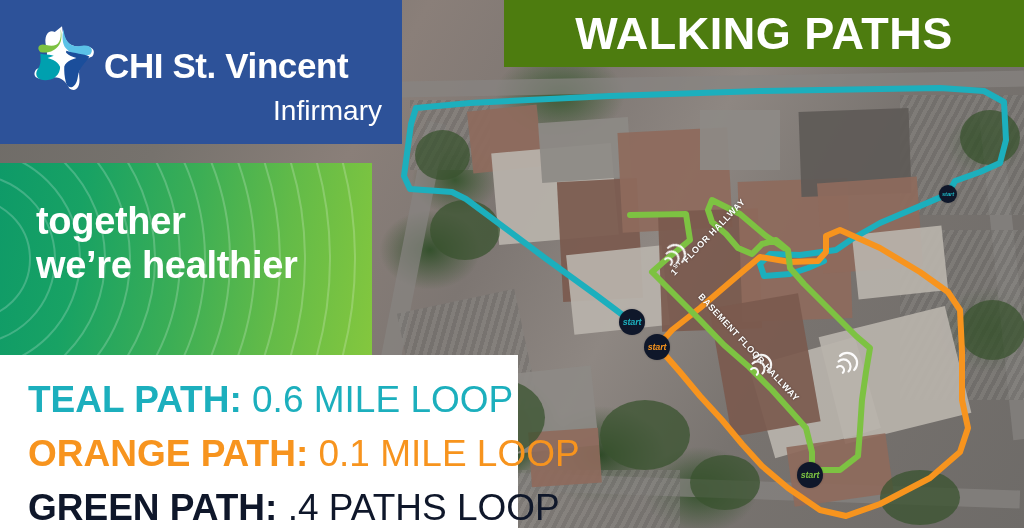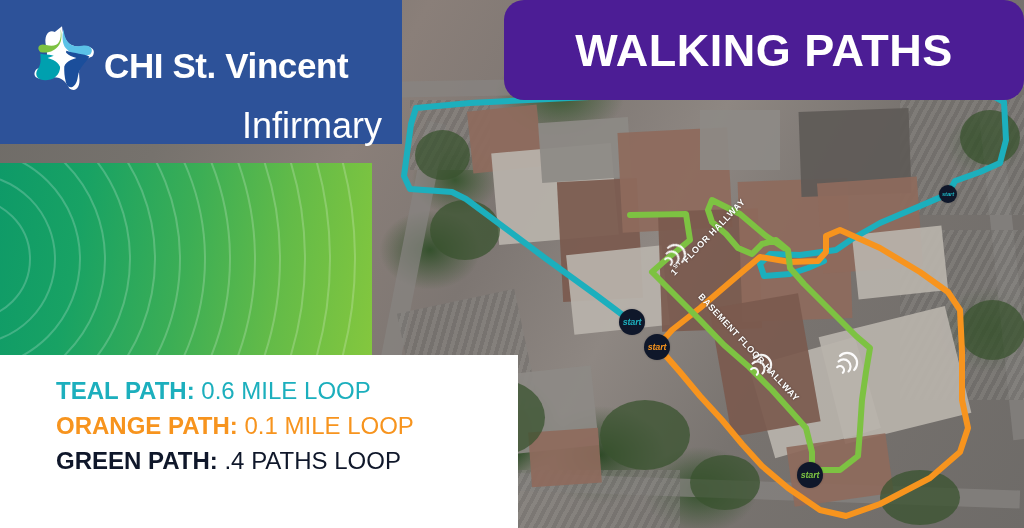--- a/index.html
+++ b/index.html
@@ -87,23 +87,23 @@
     letter-spacing: .6px;
     white-space: nowrap;
     text-shadow: 0 0 2px rgba(0,0,0,.55);
   }
   .hall-label sup { font-size: 6px; vertical-align: super; }
 
   
   .banner {
     position: absolute;
     left: 504px; top: 0;
-    width: 520px; height: 100px;
-    background: #4c1d95;
-    display: flex; align-items: center; justify-content: center; border-radius: 20px;
+    width: 520px; height: 67px;
+    background: #4d7c0f;
+    display: flex; align-items: center; justify-content: center;
   }
   .banner-title {
     color: #ffffff;
     font-size: 45px;
     font-weight: bold;
     letter-spacing: .5px;
     line-height: 1;
   }
 
   
@@ -122,25 +122,25 @@
     position: absolute;
     left: 104px; top: 48px;
     color: #ffffff;
     font-size: 35px;
     font-weight: bold;
     letter-spacing: -.4px;
     line-height: 1;
   }
   .logo-sub {
     position: absolute;
-    left: 104px; top: 108px;
+    left: 104px; top: 97px;
     width: 278px;
     text-align: right;
     color: #ffffff;
-    font-size: 36px;
+    font-size: 28px;
     font-weight: normal;
     line-height: 1;
   }
 
   
   .tagline-panel {
     position: absolute;
     left: 0; top: 163px;
     width: 372px; height: 192px;
     background: linear-gradient(100deg, #0E9A68 0%, #18A264 22%, #3CAE55 50%, #63BB48 74%, #84C73E 100%);
@@ -163,24 +163,23 @@
 
   
   .legend {
     position: absolute;
     left: 0; top: 355px;
     width: 518px; height: 173px;
     background: #ffffff;
     padding: 18px 0 0 28px;
   }
   .legend-row {
-    font-size: 24px;
+    font-size: 37px;
     line-height: 1.46;
     white-space: nowrap;
-    margin-left: 28px;
   }
   .legend-label { font-weight: bold; }
   .legend-value { font-weight: normal; }
   .row-teal   .legend-label, .row-teal   .legend-value { color: #1CAFBD; }
   .row-orange .legend-label, .row-orange .legend-value { color: #F7941E; }
   .row-green  .legend-label, .row-green  .legend-value { color: #0f172a; }
 </style>
 </head>
 <body>
 
@@ -299,20 +298,24 @@
         <circle cx="-30" cy="96" r="210"></circle>
         <circle cx="-30" cy="96" r="235"></circle>
         <circle cx="-30" cy="96" r="260"></circle>
         <circle cx="-30" cy="96" r="285"></circle>
         <circle cx="-30" cy="96" r="310"></circle>
         <circle cx="-30" cy="96" r="335"></circle>
         <circle cx="-30" cy="96" r="360"></circle>
         <circle cx="-30" cy="96" r="385"></circle>
       </g>
     </svg>
+    <div class="tagline-text">
+      <div>together</div>
+      <div>we’re healthier</div>
+    </div>
   </div>
 
   <div class="legend">
     <div class="legend-row row-teal">
       <span class="legend-label">TEAL PATH:</span>
       <span class="legend-value">0.6 MILE LOOP</span>
     </div>
     <div class="legend-row row-orange">
       <span class="legend-label">ORANGE PATH:</span>
       <span class="legend-value">0.1 MILE LOOP</span>

